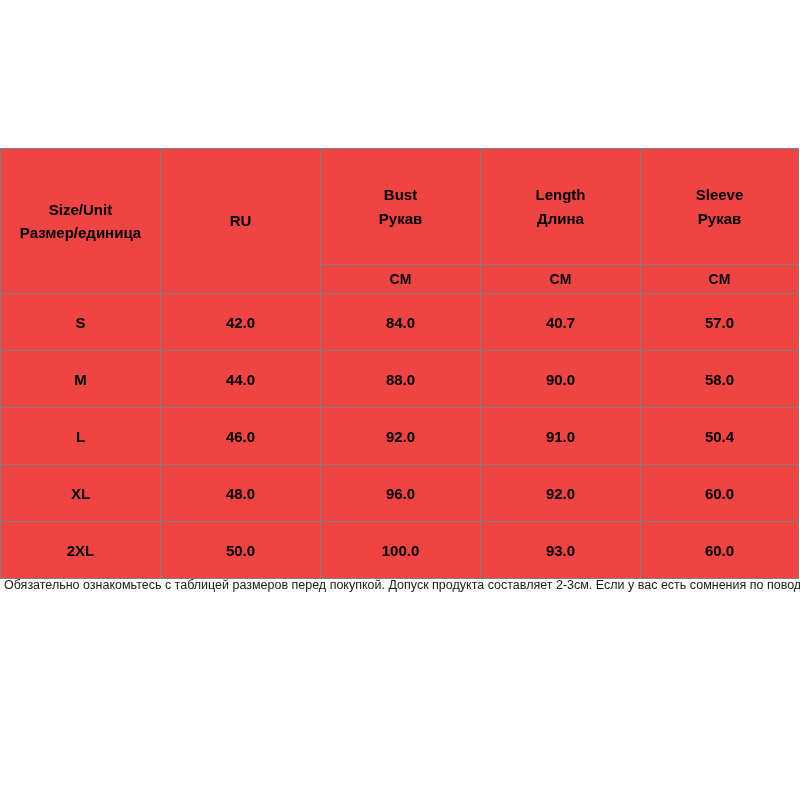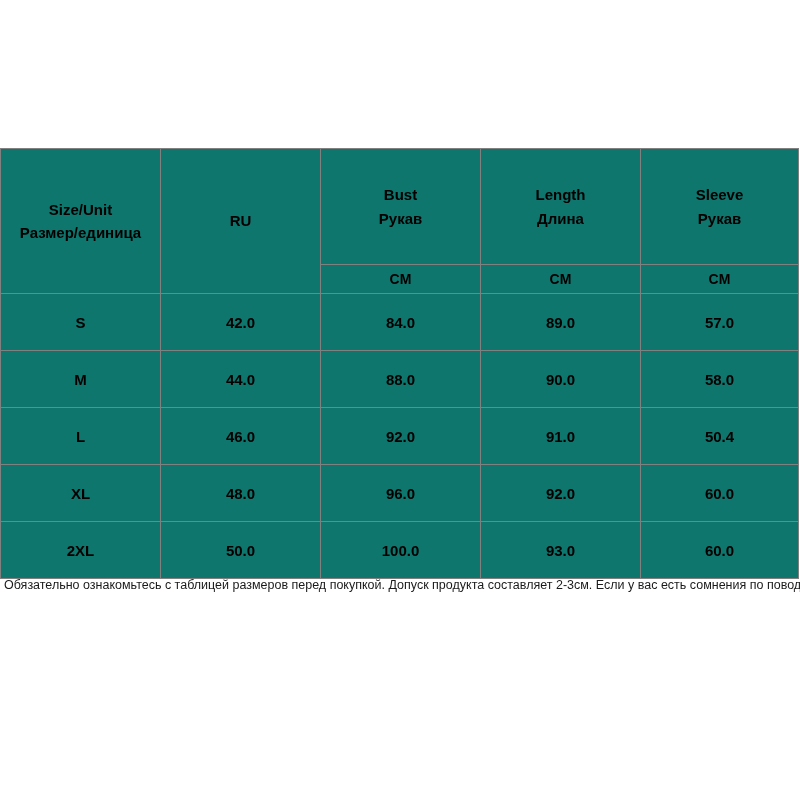--- a/index.html
+++ b/index.html
@@ -30,21 +30,21 @@
     position: absolute;
     left: 0;
     top: 148px;
     width: 798px;
   }
 
   table.size-table {
     border-collapse: collapse;
     table-layout: fixed;
     width: 798px;
-    background: #0f766e;
+    background: #ef4444;
   }
 
   table.size-table col.c1 { width: 160px; }
   table.size-table col.c2 { width: 160px; }
   table.size-table col.c3 { width: 160px; }
   table.size-table col.c4 { width: 160px; }
   table.size-table col.c5 { width: 158px; }
 
   table.size-table td,
   table.size-table th {
@@ -139,21 +139,21 @@
         <tr>
           <td class="hdr-unit">CM</td>
           <td class="hdr-unit">CM</td>
           <td class="hdr-unit">CM</td>
         </tr>
 
         <tr class="data-row">
           <td class="size-cell">S</td>
           <td>42.0</td>
           <td>84.0</td>
-          <td>89.0</td>
+          <td>40.7</td>
           <td>57.0</td>
         </tr>
         <tr class="data-row">
           <td class="size-cell">M</td>
           <td>44.0</td>
           <td>88.0</td>
           <td>90.0</td>
           <td>58.0</td>
         </tr>
         <tr class="data-row">

